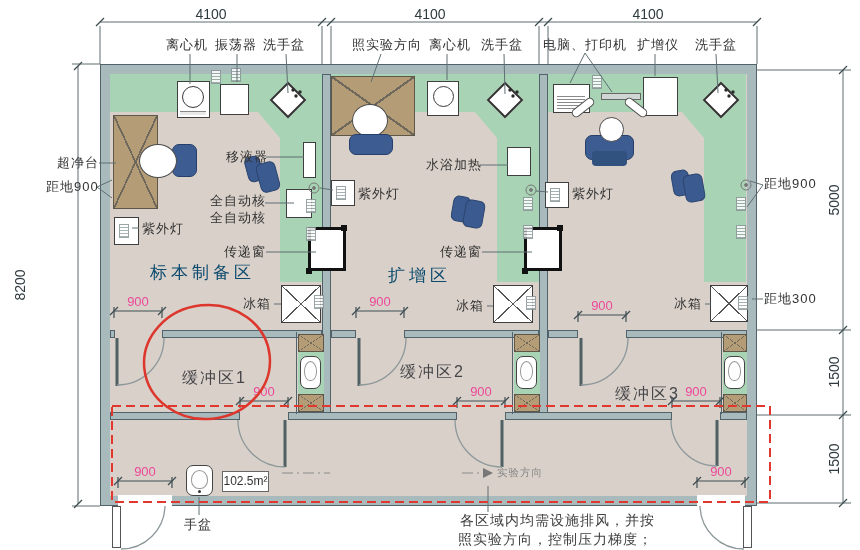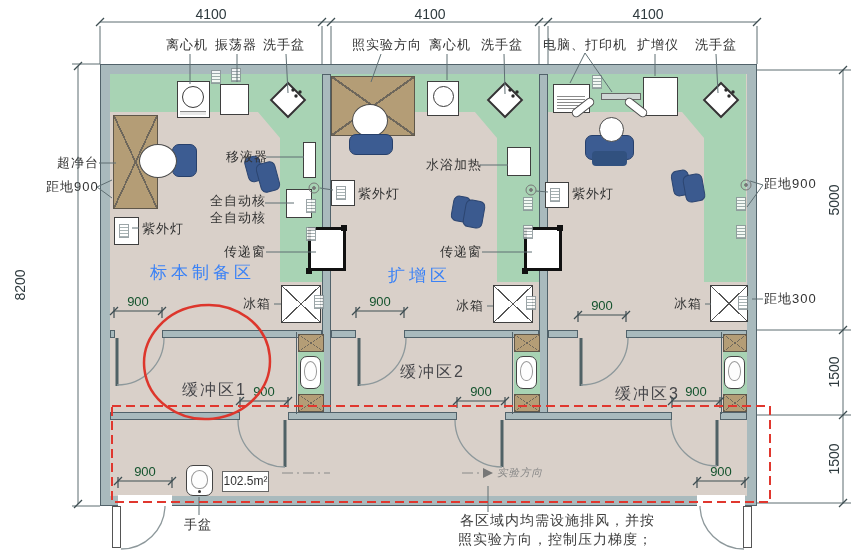--- a/index.html
+++ b/index.html
@@ -12,23 +12,23 @@
   .wbox{position:absolute;box-sizing:border-box;background:#fff;border:1.5px solid #3f3f3f;}
   .wood{position:absolute;box-sizing:border-box;background:#b49d76;border:1px solid #5f574a;
     background-image:linear-gradient(to top right,transparent 48.9%,#6e675b 48.9%,#6e675b 51.1%,transparent 51.1%),
                      linear-gradient(to bottom right,transparent 48.9%,#6e675b 48.9%,#6e675b 51.1%,transparent 51.1%);}
   .xwhite{position:absolute;box-sizing:border-box;background:#fff;border:1px solid #3f3f3f;
     background-image:linear-gradient(to top right,transparent 48.9%,#555 48.9%,#555 51.1%,transparent 51.1%),
                      linear-gradient(to bottom right,transparent 48.9%,#555 48.9%,#555 51.1%,transparent 51.1%);}
   .o{position:absolute;box-sizing:border-box;width:10px;height:14px;border:1px solid #8a9598;background:
      repeating-linear-gradient(to bottom,#fff 0 2px,#9aa6a8 2px 3px);opacity:.85;}
   .lbl{position:absolute;font-size:13px;color:#333;letter-spacing:1px;white-space:nowrap;line-height:16px;}
-  .zone{position:absolute;font-size:17px;color:#3b82f6;letter-spacing:4px;white-space:nowrap;}
+  .zone{position:absolute;font-size:17px;color:#0c4a6e;letter-spacing:4px;white-space:nowrap;}
   .buf{position:absolute;font-size:16px;color:#46464a;letter-spacing:2px;white-space:nowrap;}
-  .dimtxt{position:absolute;font-size:13px;color:#14532d;text-align:center;width:48px;white-space:nowrap;}
+  .dimtxt{position:absolute;font-size:13px;color:#ec4899;text-align:center;width:48px;white-space:nowrap;}
   .dim41{position:absolute;font-size:14px;color:#2e3a3e;text-align:center;width:60px;}
   .rot{transform:rotate(-90deg);}
   .person{position:absolute;box-sizing:border-box;background:#fff;border:1.5px solid #4a4a4a;border-radius:50%;}
   .chair{position:absolute;box-sizing:border-box;background:#3c5c92;border:1px solid #27406b;border-radius:7px;}
   .blob{position:absolute;box-sizing:border-box;background:#3b5a8f;border:1px solid #2c4570;border-radius:6px;}
   .basin{position:absolute;box-sizing:border-box;width:26px;height:26px;background:#fff;border:2px solid #333;transform:rotate(45deg);}
   .pw{position:absolute;box-sizing:border-box;background:#fff;border:3px solid #111;}
   .tab{position:absolute;width:6px;height:6px;background:#111;}
   .sinkx{position:absolute;box-sizing:border-box;background:#fff;border:1.5px solid #444;border-radius:7px;}
   .sinkin{position:absolute;box-sizing:border-box;border:1px solid #999;border-radius:50% 50% 45% 45%;background:#fdfdfd;}
@@ -199,25 +199,25 @@
   <div class="lbl" style="left:358px;top:186px;">紫外灯</div>
   <div class="lbl" style="left:440px;top:244px;">传递窗</div>
   <div class="lbl" style="left:456px;top:298px;">冰箱</div>
   <div class="zone" style="left:388px;top:264px;">扩增区</div>
 
   <div class="lbl" style="left:572px;top:186px;">紫外灯</div>
   <div class="lbl" style="left:674px;top:296px;">冰箱</div>
   <div class="lbl" style="left:764px;top:176px;">距地900</div>
   <div class="lbl" style="left:764px;top:291px;">距地300</div>
 
-  <div class="buf" style="left:182px;top:368px;margin-top:12px;">缓冲区1</div>
+  <div class="buf" style="left:182px;top:368px;">缓冲区1</div>
   <div class="buf" style="left:400px;top:362px;">缓冲区2</div>
   <div class="buf" style="left:615px;top:384px;">缓冲区3</div>
 
-  <div class="abs" style="left:497px;top:466px;font-size:10.5px;color:#888;letter-spacing:1px;white-space:nowrap;font-style:italic;">实验方向</div>
+  <div class="abs" style="left:497px;top:466px;font-size:10.5px;color:#888;letter-spacing:1px;white-space:nowrap;">实验方向</div>
   <div class="lbl" style="left:184px;top:517px;text-align:center;">手盆</div>
   <div class="abs" style="left:458px;top:531px;font-size:14px;color:#3f3f3f;letter-spacing:1px;white-space:nowrap;">照实验方向，控制压力梯度；</div>
   <div class="abs" style="left:460px;top:512px;font-size:14px;color:#3f3f3f;letter-spacing:1px;white-space:nowrap;">各区域内均需设施排风，并按</div>
 
   <div class="dimtxt" style="left:114px;top:294px;">900</div>
   <div class="dimtxt" style="left:356px;top:294px;">900</div>
   <div class="dimtxt" style="left:578px;top:298px;">900</div>
   <div class="dimtxt" style="left:240px;top:384px;">900</div>
   <div class="dimtxt" style="left:457px;top:384px;">900</div>
   <div class="dimtxt" style="left:672px;top:384px;">900</div>

